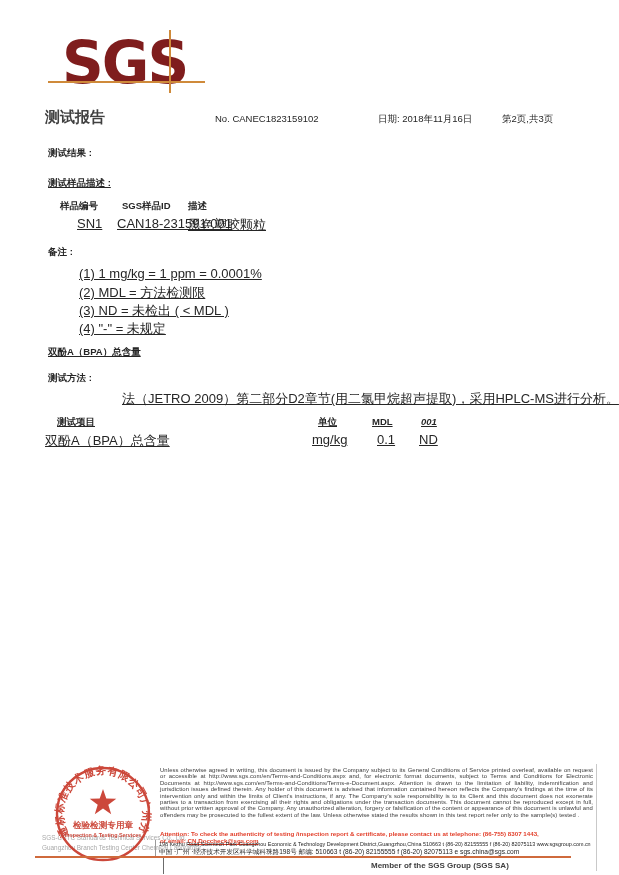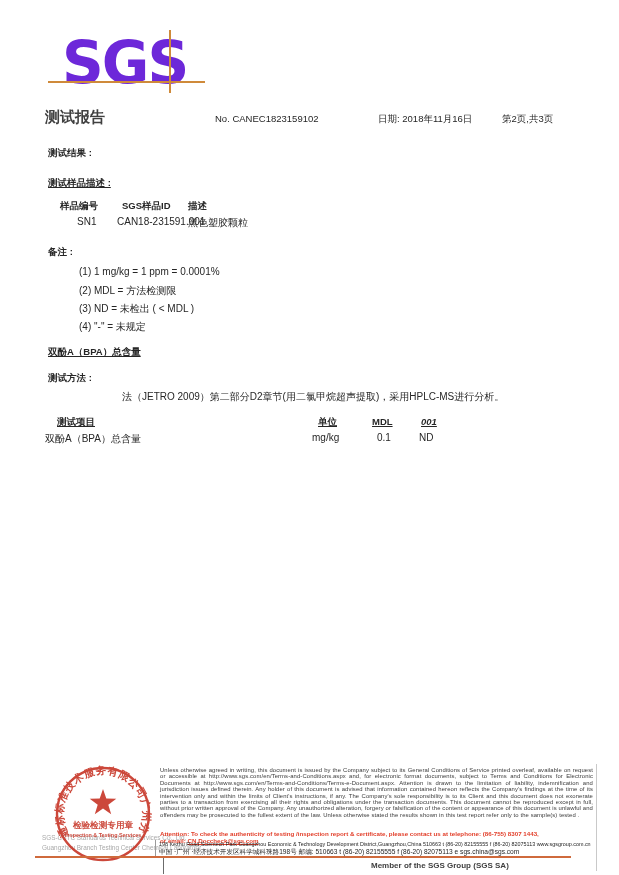--- a/index.html
+++ b/index.html
@@ -6,30 +6,30 @@
   html,body { background:#ffffff; }
   body { font-family:"Liberation Sans","DejaVu Sans",sans-serif; }
   .page {
     position:relative; width:619px; height:875px; background:#ffffff;
     overflow:hidden; font-family:"Liberation Sans","DejaVu Sans",sans-serif;
     color:#2b2b2b;
   }
   .abs { position:absolute; white-space:nowrap; }
 
   
-  .logo-text { font-weight:bold; font-size:58px; line-height:58px; color:#6d28d9; letter-spacing:-2px; font-family:"DejaVu Sans","Liberation Sans",sans-serif; }
+  .logo-text { font-weight:bold; font-size:58px; line-height:58px; color:#7f1d1d; letter-spacing:-2px; font-family:"DejaVu Sans","Liberation Sans",sans-serif; }
   .logo-hline { background:#cf8a3a; }
   .logo-vline { background:#cf8a3a; }
   .report-title { font-size:15px; font-weight:bold; color:#404040; }
   .hdr-info { font-size:9.5px; color:#262626; }
 
   
   .lbl { font-size:9.5px; font-weight:bold; color:#262626; }
   .lbl-u { text-decoration:underline; }
-  .txt { font-size:10px; color:#262626; }
+  .txt { font-size:13px; color:#262626;text-decoration:underline; }
   .th { font-size:9.5px; font-weight:bold; color:#262626; }
   .th-u { text-decoration:underline; }
   .italic { font-style:italic; }
 
   
   .legal {
     font-size:5.9px; line-height:6.4px; color:#3a3a3a;
     text-align:justify; white-space:normal; letter-spacing:0.1px;
   }
   .attention {

